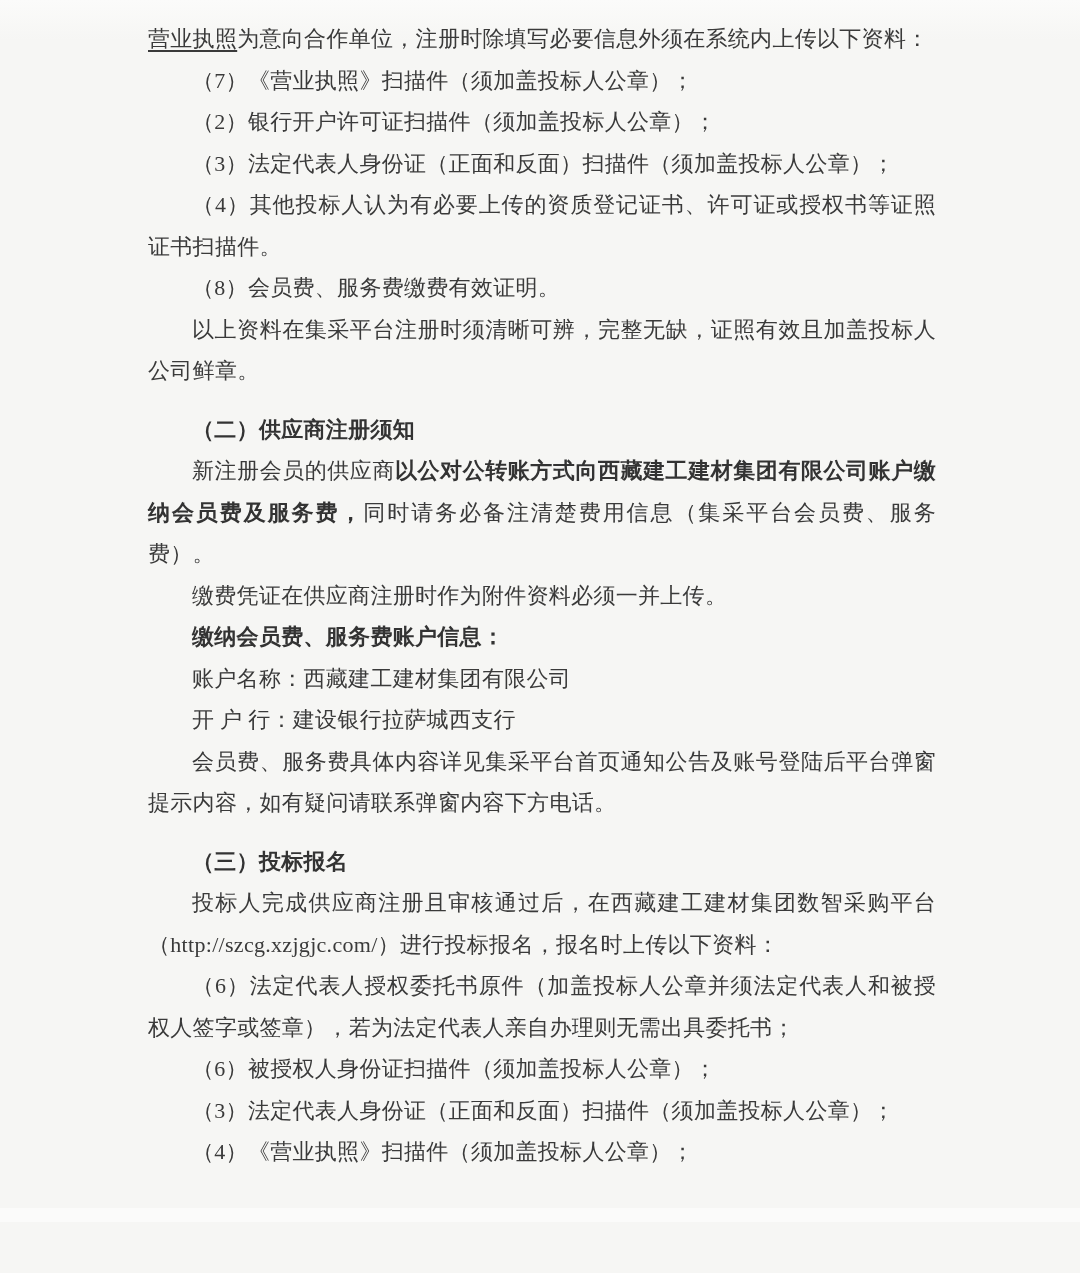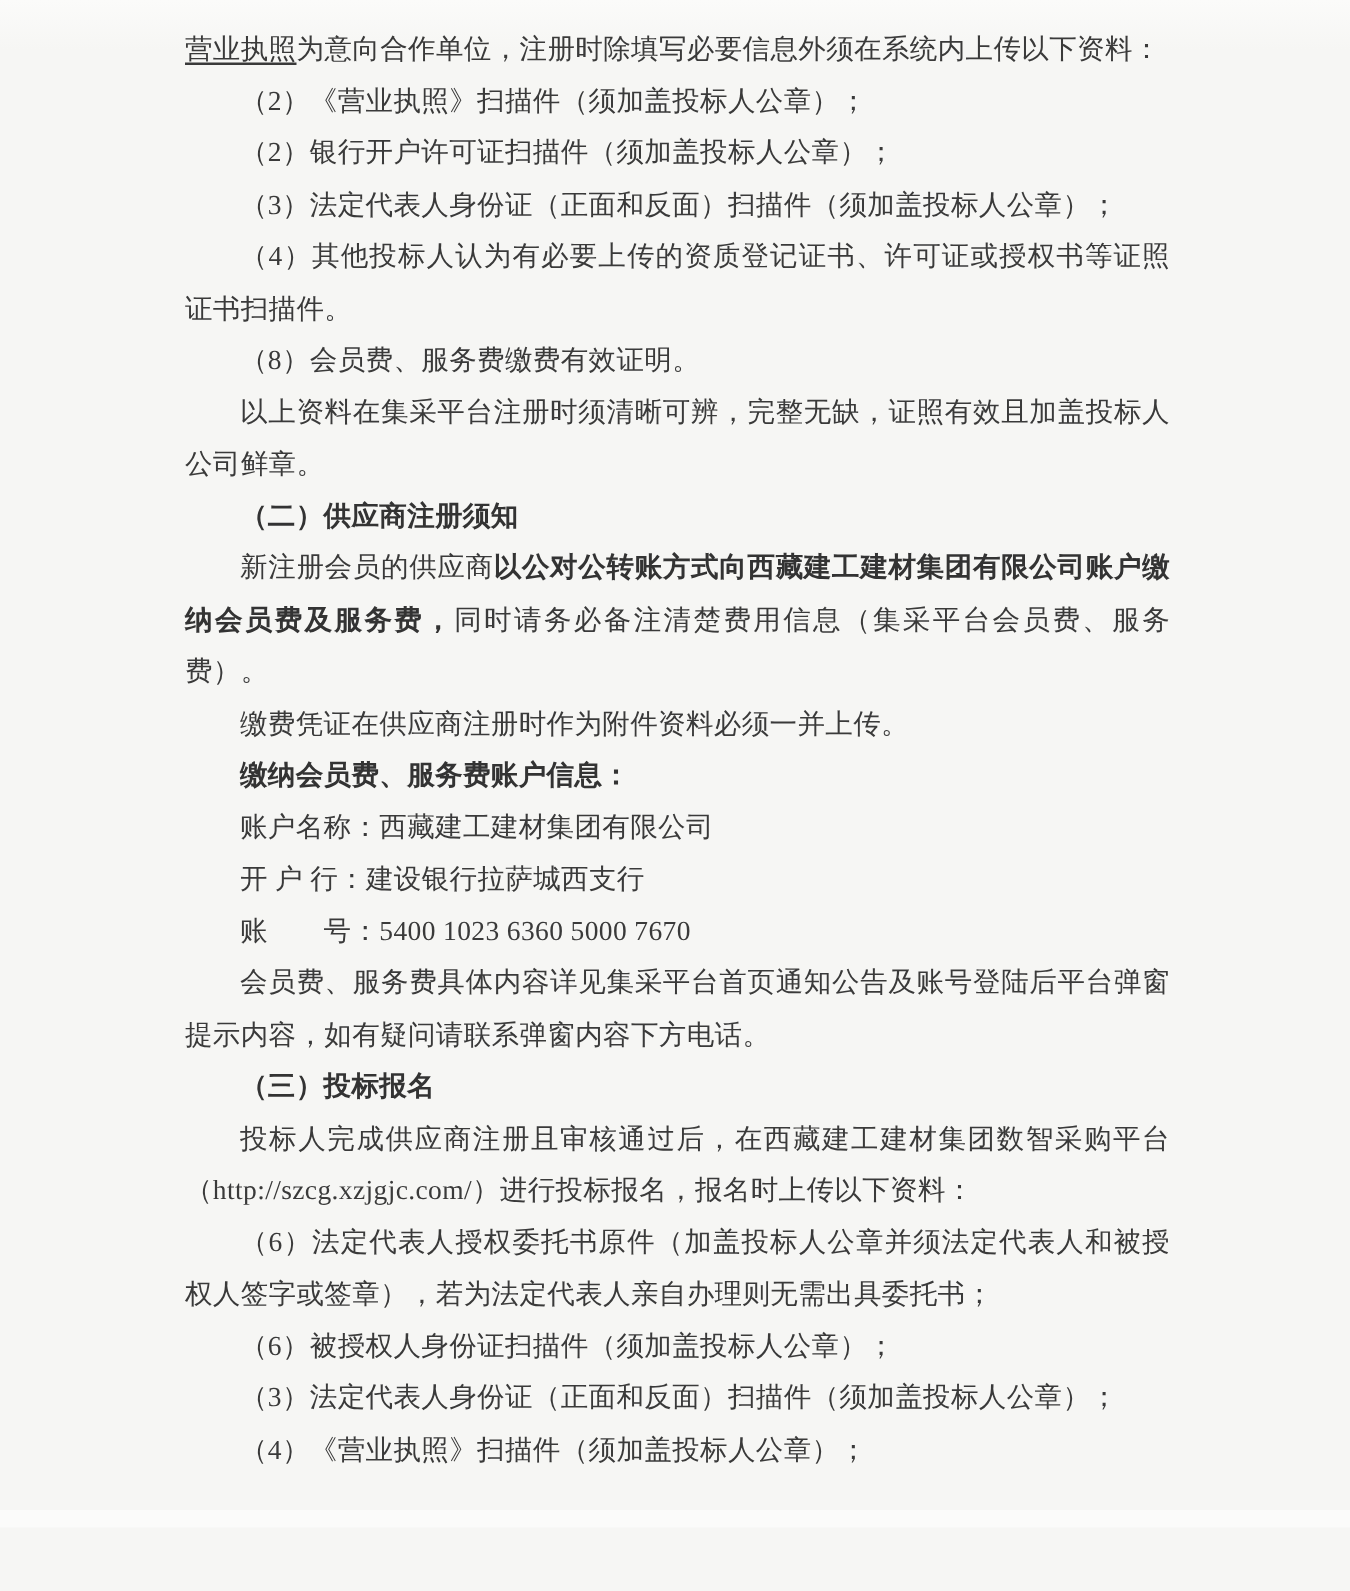--- a/index.html
+++ b/index.html
@@ -14,39 +14,39 @@
   }
   .doc {
     padding: 18px 144px 0 148px;
     font-size: 22px;
     letter-spacing: 0.3px;
     line-height: 41.5px;
     text-align: justify;
   }
   .doc p { margin: 0; }
   .doc p.indent { text-indent: 2em; }
-  .doc p.heading { }
+  .doc p.heading { margin-top: 17px; }
   .b { font-weight: bold; color: #333; }
   .u { text-decoration: underline; text-underline-offset: 4px; }
   .scan-band {
     position: absolute;
     left: 0; right: 0;
     top: 1208px; height: 14px;
     background: rgba(255,255,255,0.5);
     pointer-events: none;
   }
 </style>
 </head>
 <body>
 
 <div class="doc">
 
   <p><span class="u">营业执照</span><span>为意向合作单位，注册时除填写必要信息外须在系统内上传以下资料：</span></p>
 
-  <p class="indent"><span>（2）《营业执照》扫描件（须加盖投标人公章）；</span></p>
+  <p class="indent"><span>（7）《营业执照》扫描件（须加盖投标人公章）；</span></p>
 
   <p class="indent"><span>（2）银行开户许可证扫描件（须加盖投标人公章）；</span></p>
 
   <p class="indent"><span>（3）法定代表人身份证（正面和反面）扫描件（须加盖投标人公章）；</span></p>
 
   <p class="indent"><span>（4）其他投标人认为有必要上传的资质登记证书、许可证或授权书等证照证书扫描件。</span></p>
 
   <p class="indent"><span>（8）会员费、服务费缴费有效证明。</span></p>
 
   <p class="indent"><span>以上资料在集采平台注册时须清晰可辨，完整无缺，证照有效且加盖投标人公司鲜章。</span></p>
@@ -57,21 +57,20 @@
 
   <p class="indent"><span>缴费凭证在供应商注册时作为附件资料必须一并上传。</span></p>
 
 
   <p class="indent"><span class="b">缴纳会员费、服务费账户信息：</span></p>
 
   <p class="indent"><span>账户名称：西藏建工建材集团有限公司</span></p>
 
   <p class="indent"><span>开 户 行：建设银行拉萨城西支行</span></p>
 
-  <p class="indent"><span>账　　号：5400 1023 6360 5000 7670</span></p>
 
   <p class="indent"><span>会员费、服务费具体内容详见集采平台首页通知公告及账号登陆后平台弹窗提示内容，如有疑问请联系弹窗内容下方电话。</span></p>
 
   <p class="indent heading"><span class="b">（三）投标报名</span></p>
 
   <p class="indent"><span>投标人完成供应商注册且审核通过后，在西藏建工建材集团数智采购平台（http://szcg.xzjgjc.com/）进行投标报名，报名时上传以下资料：</span></p>
 
   <p class="indent"><span>（6）法定代表人授权委托书原件（加盖投标人公章并须法定代表人和被授权人签字或签章），若为法定代表人亲自办理则无需出具委托书；</span></p>
 
   <p class="indent"><span>（6）被授权人身份证扫描件（须加盖投标人公章）；</span></p>

